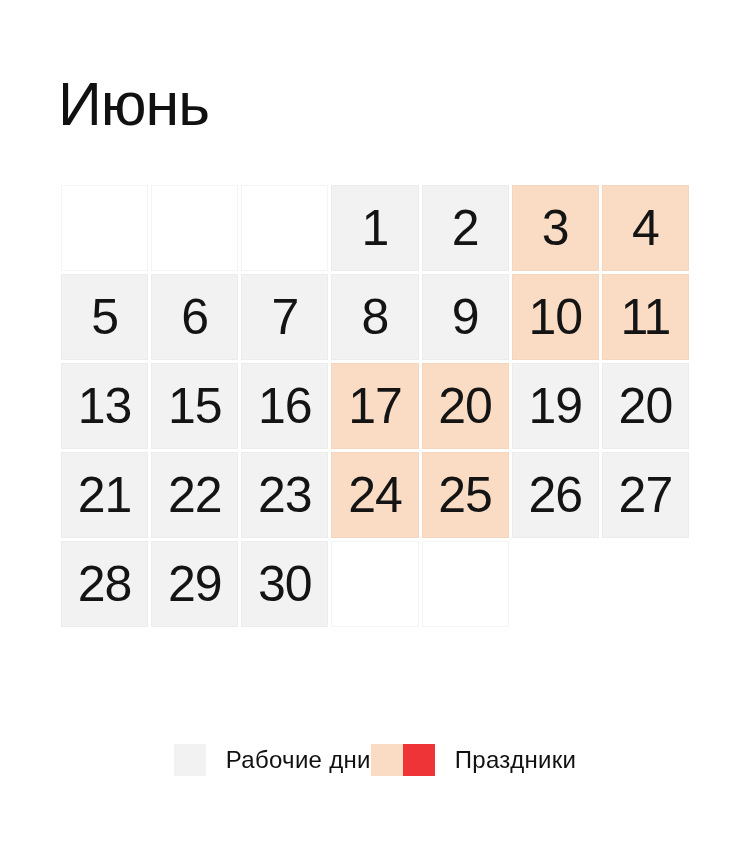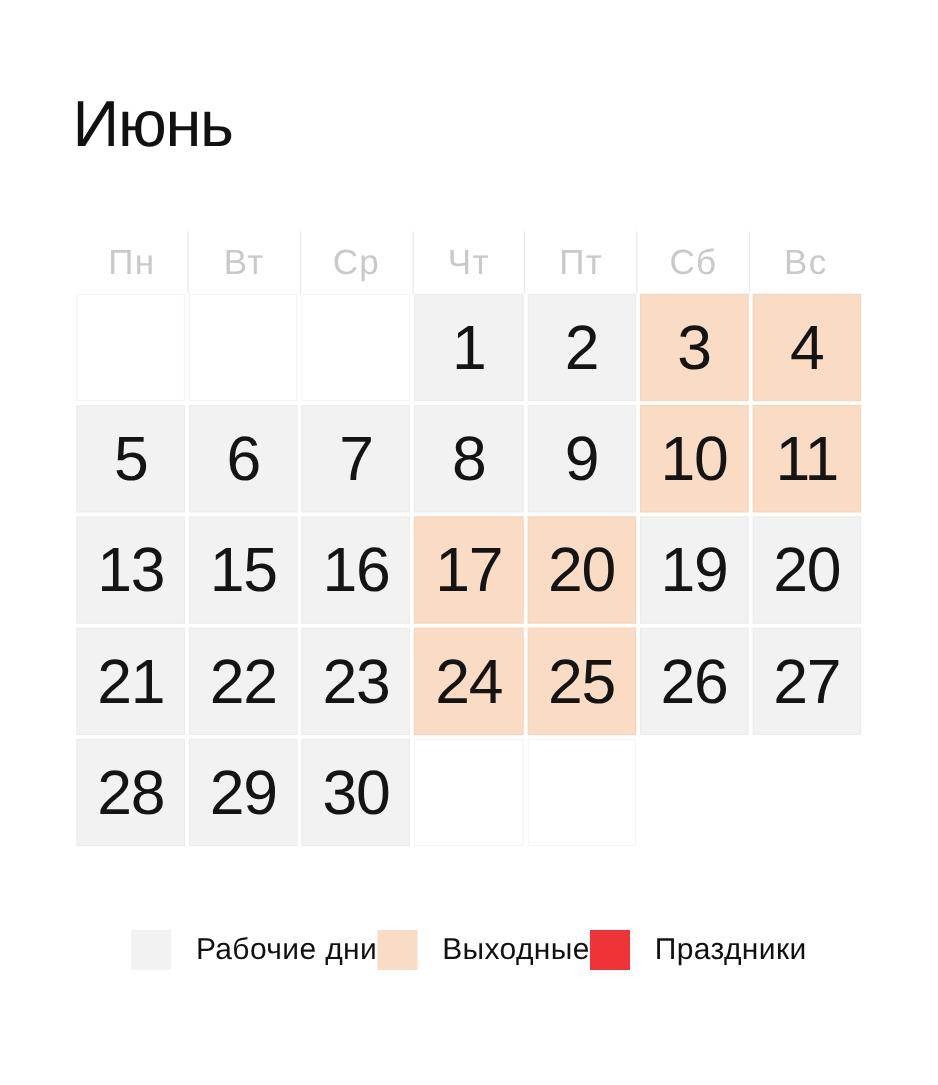--- a/index.html
+++ b/index.html
@@ -12,21 +12,21 @@
     position: relative;
     width: 750px;
     height: 868px;
     background: #ffffff;
     overflow: hidden;
   }
   .title {
     position: absolute;
     left: 58px;
     top: 74px;
-    font-size: 52px;
+    font-size: 61px;
     line-height: 1;
     font-weight: 500;
     letter-spacing: -1px;
     color: var(--title-text);
   }
   .calendar {
     position: absolute;
     left: 61px;
     top: 185px;
     width: 628px;
@@ -101,29 +101,20 @@
 </style>
 </head>
 <body>
 
 <div class="page">
 
   <div class="title">Июнь</div>
 
   <div class="calendar">
 
-    <div class="weekdays">
-      <div class="weekday">Пн</div>
-      <div class="weekday">Вт</div>
-      <div class="weekday">Ср</div>
-      <div class="weekday">Чт</div>
-      <div class="weekday">Пт</div>
-      <div class="weekday">Сб</div>
-      <div class="weekday">Вс</div>
-    </div>
 
     <div class="grid" id="day-grid">
         <div class="cell empty"></div>
         <div class="cell empty"></div>
         <div class="cell empty"></div>
         <div class="cell work">1</div>
         <div class="cell work">2</div>
         <div class="cell weekend">3</div>
         <div class="cell weekend">4</div>
         <div class="cell work">5</div>
@@ -156,21 +147,20 @@
 
   </div>
 
   <div class="legend">
     <div class="legend-item">
       <span class="legend-swatch" style="background: rgb(242, 242, 242);"></span>
       <span class="legend-label">Рабочие дни</span>
     </div>
     <div class="legend-item">
       <span class="legend-swatch" style="background: rgb(250, 220, 196);"></span>
-      <span class="legend-label">Выходные</span>
     </div>
     <div class="legend-item">
       <span class="legend-swatch" style="background: rgb(238, 52, 55);"></span>
       <span class="legend-label">Праздники</span>
     </div>
   </div>
 
 </div>
 
 </body></html>

